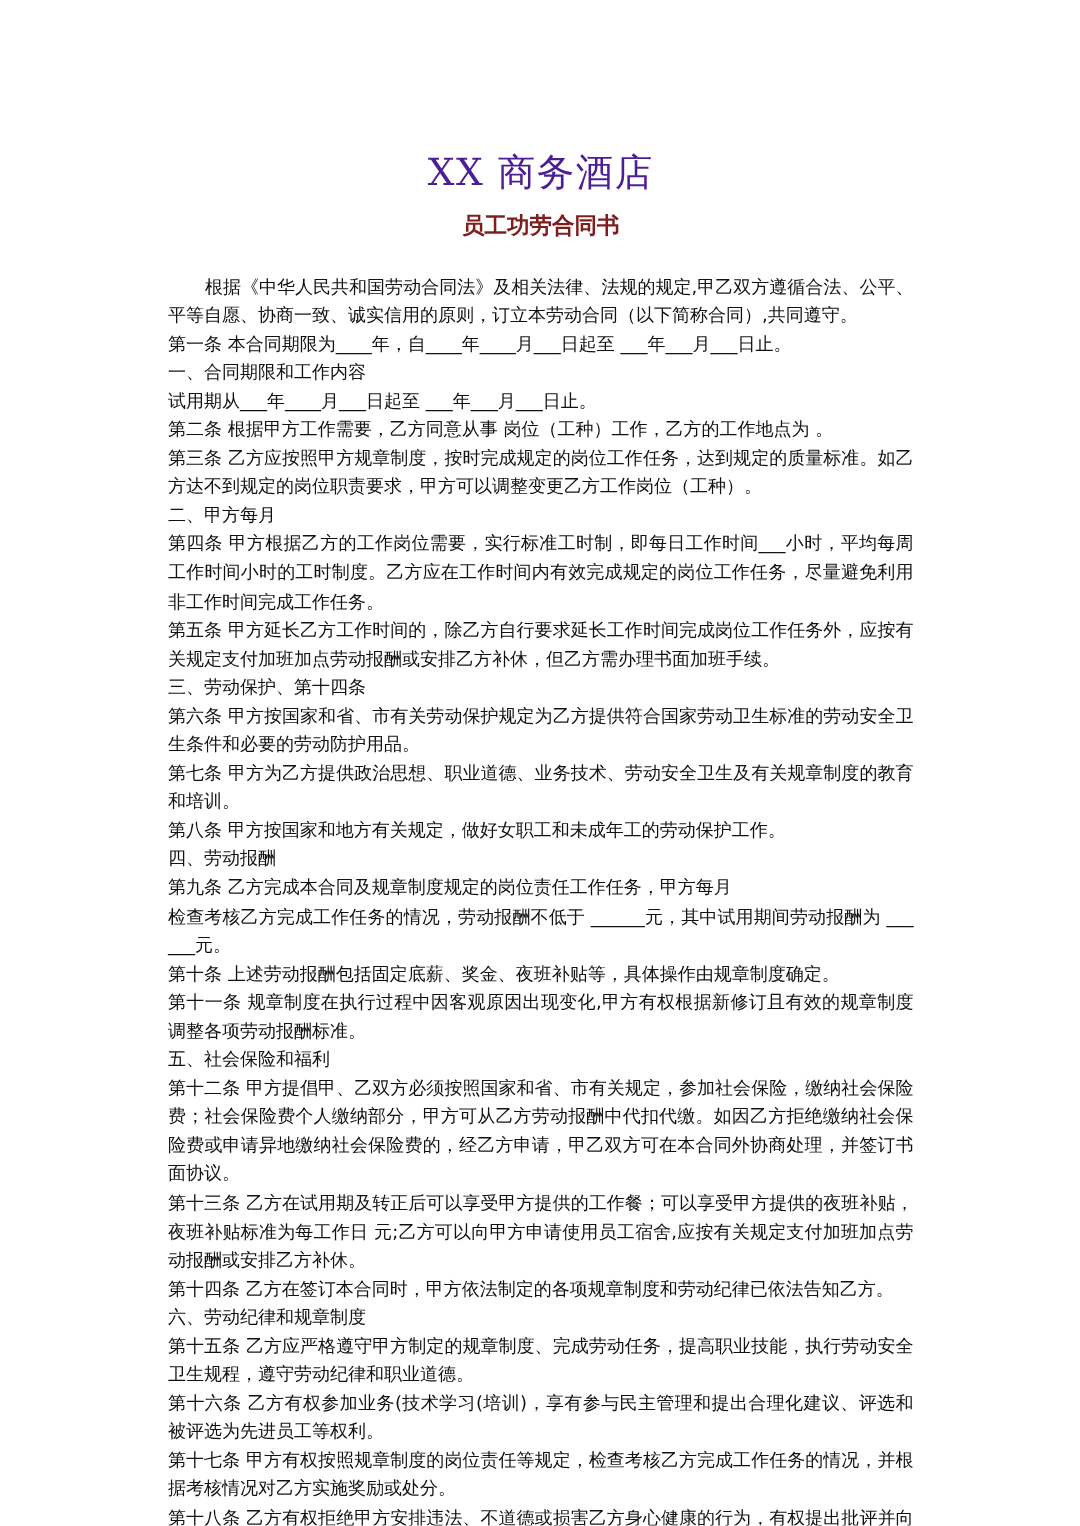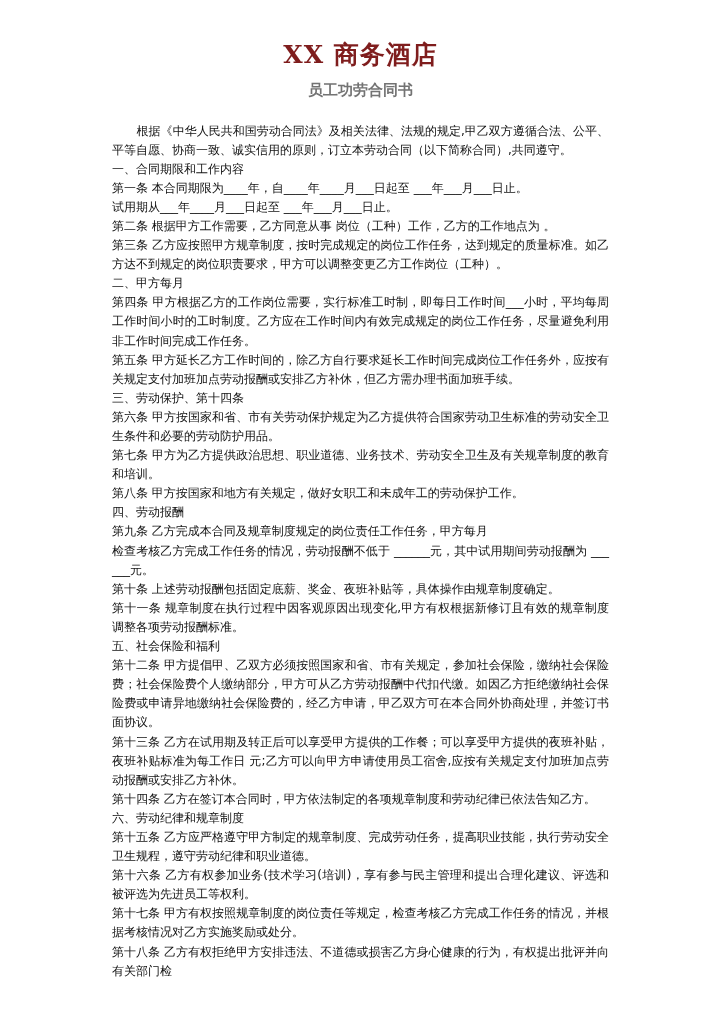--- a/index.html
+++ b/index.html
@@ -25,35 +25,35 @@
   .doc-body {
     position: absolute;
     left: 112px;
     top: 0;
     width: 497px;
   }
   .title-main {
     text-align: center;
     font-family: "DejaVu Serif", "Liberation Serif", serif;
     font-size: 25px;
-    font-weight: 700;
+    font-weight: 400;
     letter-spacing: 1px;
     margin: 0;
-    padding-top: 40px;
+    padding-top: 100px;
     line-height: 1.2;
-    color: #7f1d1d;
+    color: #4c1d95;
   }
   .title-sub {
     text-align: center;
     font-size: 15px;
     font-weight: 700;
     margin: 0;
     padding-top: 11px;
     line-height: 1.3;
-    color: #737373;
+    color: #7f1d1d;
   }
   .para {
     font-size: 12px;
     line-height: 19.1px;
     margin: 0;
     text-align: justify;
     text-justify: inter-ideograph;
     word-break: break-all;
     color: #111111;
   }
@@ -68,22 +68,22 @@
 <body>
 
 <div class="page">
   <div class="doc-body">
 
     <h1 class="title-main">XX 商务酒店</h1>
     <h2 class="title-sub">员工功劳合同书</h2>
 
     <p class="para indent block-first">根据《中华人民共和国劳动合同法》及相关法律、法规的规定,甲乙双方遵循合法、公平、平等自愿、协商一致、诚实信用的原则，订立本劳动合同（以下简称合同）,共同遵守。</p>
 
+    <p class="para">第一条 本合同期限为____年，自____年____月___日起至 ___年___月___日止。</p>
     <p class="para">一、合同期限和工作内容</p>
-    <p class="para">第一条 本合同期限为____年，自____年____月___日起至 ___年___月___日止。</p>
     <p class="para">试用期从___年____月___日起至 ___年___月___日止。</p>
     <p class="para">第二条 根据甲方工作需要，乙方同意从事 岗位（工种）工作，乙方的工作地点为 。</p>
     <p class="para">第三条 乙方应按照甲方规章制度，按时完成规定的岗位工作任务，达到规定的质量标准。如乙方达不到规定的岗位职责要求，甲方可以调整变更乙方工作岗位（工种）。</p>
 
     <p class="para">二、甲方每月</p>
     <p class="para">第四条 甲方根据乙方的工作岗位需要，实行标准工时制，即每日工作时间___小时，平均每周工作时间小时的工时制度。乙方应在工作时间内有效完成规定的岗位工作任务，尽量避免利用非工作时间完成工作任务。</p>
     <p class="para">第五条 甲方延长乙方工作时间的，除乙方自行要求延长工作时间完成岗位工作任务外，应按有关规定支付加班加点劳动报酬或安排乙方补休，但乙方需办理书面加班手续。</p>
 
     <p class="para">三、劳动保护、第十四条</p>
     <p class="para">第六条 甲方按国家和省、市有关劳动保护规定为乙方提供符合国家劳动卫生标准的劳动安全卫生条件和必要的劳动防护用品。</p>

